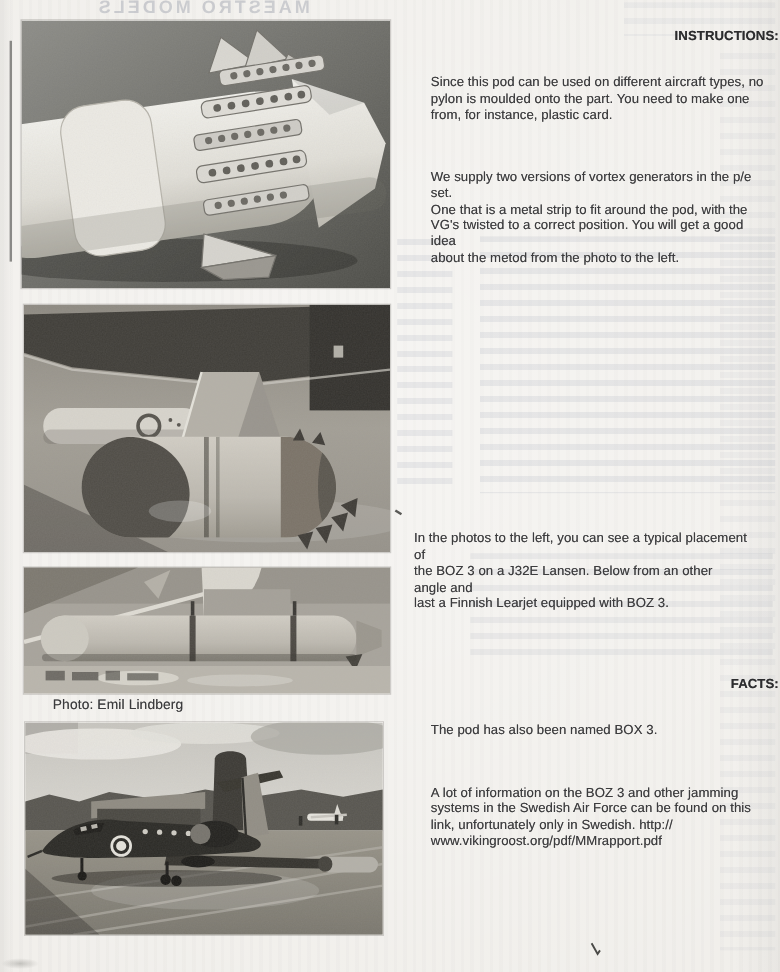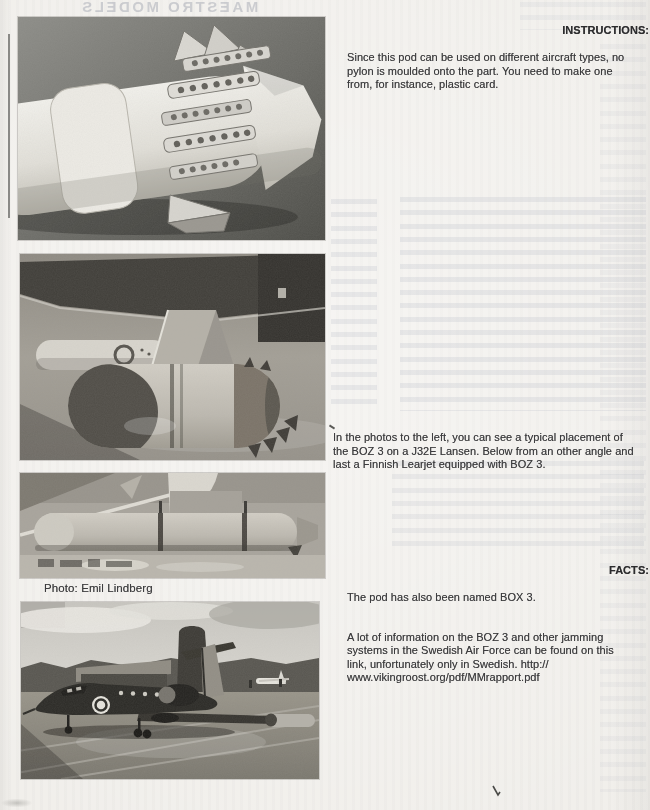--- a/index.html
+++ b/index.html
@@ -17,21 +17,21 @@
   #ph1{left:18px;top:17px;width:307px;height:223px;}
   #ph2{left:20px;top:254px;width:305px;height:206px;}
   #ph3{left:20px;top:473px;width:305px;height:105px;}
   #ph4{left:21px;top:602px;width:298px;height:177px;}
   .caption{position:absolute;font-size:11.5px;line-height:13px;color:#3b3b3d;
     text-shadow:0 0 .4px rgba(60,60,62,.6);letter-spacing:.1px;padding-left:24px;}
   #cap-lindberg{left:20px;top:582px;}
   #cap-partonen{left:21px;top:828px;}
   .txt{position:absolute;width:302px;font-size:11px;line-height:13.4px;color:#3c3c3e;
     letter-spacing:.05px;white-space:pre-line;text-shadow:0 0 .4px rgba(60,60,62,.65);z-index:2;}
-  .txt p{margin:0;white-space:pre-line;}
+  .txt p{margin:12px;white-space:pre-line;}
   .txt p + p{margin-top:13px;}
   .hd{font-weight:bold;color:#2c2c2e;text-align:right;}
   #instructions-block{left:347px;top:11px;}
   #placement-block{left:333px;top:418px;}
   #facts-block{left:347px;top:551px;}
   .ghost-title{
     position:absolute;left:50px;top:-2px;width:238px;text-align:center;z-index:1;
     transform:scaleX(-1);font-weight:bold;font-size:15px;letter-spacing:2.5px;
     color:rgba(104,112,132,0.28);filter:blur(.6px);
   }
@@ -335,20 +335,24 @@
     </svg>
   </figure>
 
   <div class="caption" id="cap-partonen">Photo via Kyösti Partonen</div>
 
   <div class="txt" id="instructions-block">
     <div class="hd">INSTRUCTIONS:</div>
     <p>Since this pod can be used on different aircraft types, no
 pylon is moulded onto the part. You need to make one
 from, for instance, plastic card.</p>
+    <p>We supply two versions of vortex generators in the p/e set.
+One that is a metal strip to fit around the pod, with the
+VG's twisted to a correct position. You will get a good idea
+about the metod from the photo to the left.</p>
   </div>
 
   <div class="txt" id="placement-block">
     <p>In the photos to the left, you can see a typical placement of
 the BOZ 3 on a J32E Lansen. Below from an other angle and
 last a Finnish Learjet equipped with BOZ 3.</p>
   </div>
 
   <div class="txt" id="facts-block">
     <div class="hd">FACTS:</div>

